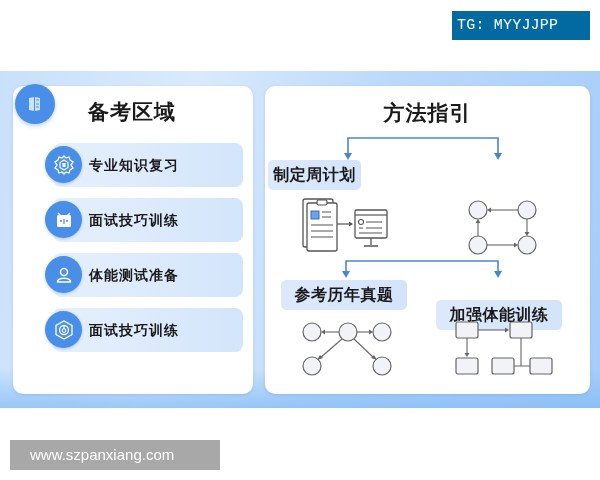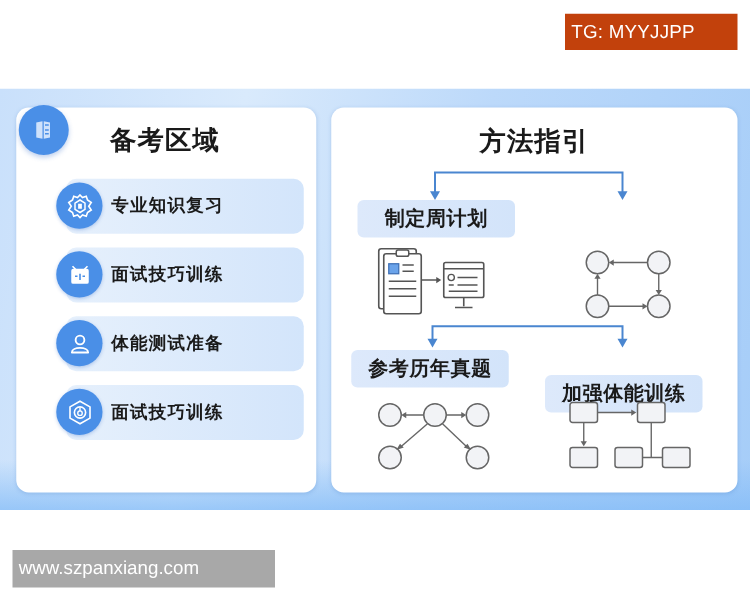--- a/index.html
+++ b/index.html
@@ -1,27 +1,27 @@
 <!DOCTYPE html>
 <html><head>
 <meta charset="utf-8">
 <style>
   * { box-sizing: border-box; margin: 0; padding: 0; }
   html, body { width: 600px; height: 480px; background: #ffffff; overflow: hidden; }
   body { position: relative; font-family: "DejaVu Sans", "Liberation Sans", sans-serif; }
 
   .watermark-top {
     position: absolute; left: 452px; top: 11px; width: 138px; height: 29px;
-    background: #c2410c; color: #ffffff; font-family: Liberation Sans, sans-serif;
+    background: #0369a1; color: #ffffff; font-family: Liberation Mono, monospace;
     font-size: 15px; line-height: 29px; padding-left: 5px; letter-spacing: 0.2px;
   }
   .watermark-bottom {
     position: absolute; left: 10px; top: 440px; width: 210px; height: 30px;
     background: #a8a8a8; color: #ffffff; font-family: "Liberation Sans", sans-serif;
-    font-size: 15px; line-height: 30px; padding-left: 5px;
+    font-size: 15px; line-height: 30px; padding-left: 20px;
   }
 
   .banner {
     position: absolute; left: 0; top: 71px; width: 600px; height: 337px;
     background: linear-gradient(100deg, #c9e0fb 0%, #d9eafc 30%, #bcd9fa 60%, #a6cdf8 100%);
   }
   .banner::after {
     content: ""; position: absolute; left: 0; right: 0; bottom: 0; height: 40px;
     background: linear-gradient(180deg, rgba(150,200,250,0) 0%, rgba(128,186,247,0.7) 100%);
   }
@@ -138,21 +138,21 @@
 
 <div class="panel panel-right">
   <div class="panel-title">方法指引</div>
 
   <svg class="abs" style="left:0;top:46px;" width="325" height="30">
     <path d="M83 24 L83 6 L233 6 L233 24" fill="none" stroke="#4a86d0" stroke-width="1.6"></path>
     <path d="M79 21 L83 28 L87 21 Z" fill="#4a86d0"></path>
     <path d="M229 21 L233 28 L237 21 Z" fill="#4a86d0"></path>
   </svg>
 
-  <div class="method-box" style="left:21px;top:74px;width:126px;">制定周计划</div>
+  <div class="method-box" style="left:3px;top:74px;width:93px;">制定周计划</div>
 
   <svg class="abs" style="left:30px;top:110px;" width="100" height="58">
     <rect x="8" y="3" width="30" height="48" rx="2" fill="#ffffff" stroke="#555" stroke-width="1.3"></rect>
     <rect x="12" y="7" width="30" height="48" rx="2" fill="#ffffff" stroke="#555" stroke-width="1.3"></rect>
     <rect x="22" y="4" width="10" height="5" rx="1.5" fill="#ffffff" stroke="#555" stroke-width="1.2"></rect>
     <rect x="16" y="15" width="8" height="8" fill="#6aa3ea" stroke="#3d6fb5" stroke-width="1"></rect>
     <path d="M27 16 L36 16 M27 21 L36 21 M16 29 L38 29 M16 35 L38 35 M16 41 L38 41" stroke="#555" stroke-width="1.2"></path>
     <path d="M42 28 L56 28" stroke="#555" stroke-width="1.2"></path>
     <path d="M54 25.5 L58 28 L54 30.5 Z" fill="#555"></path>
     <rect x="60" y="14" width="32" height="28" rx="1.5" fill="#ffffff" stroke="#555" stroke-width="1.3"></rect>

